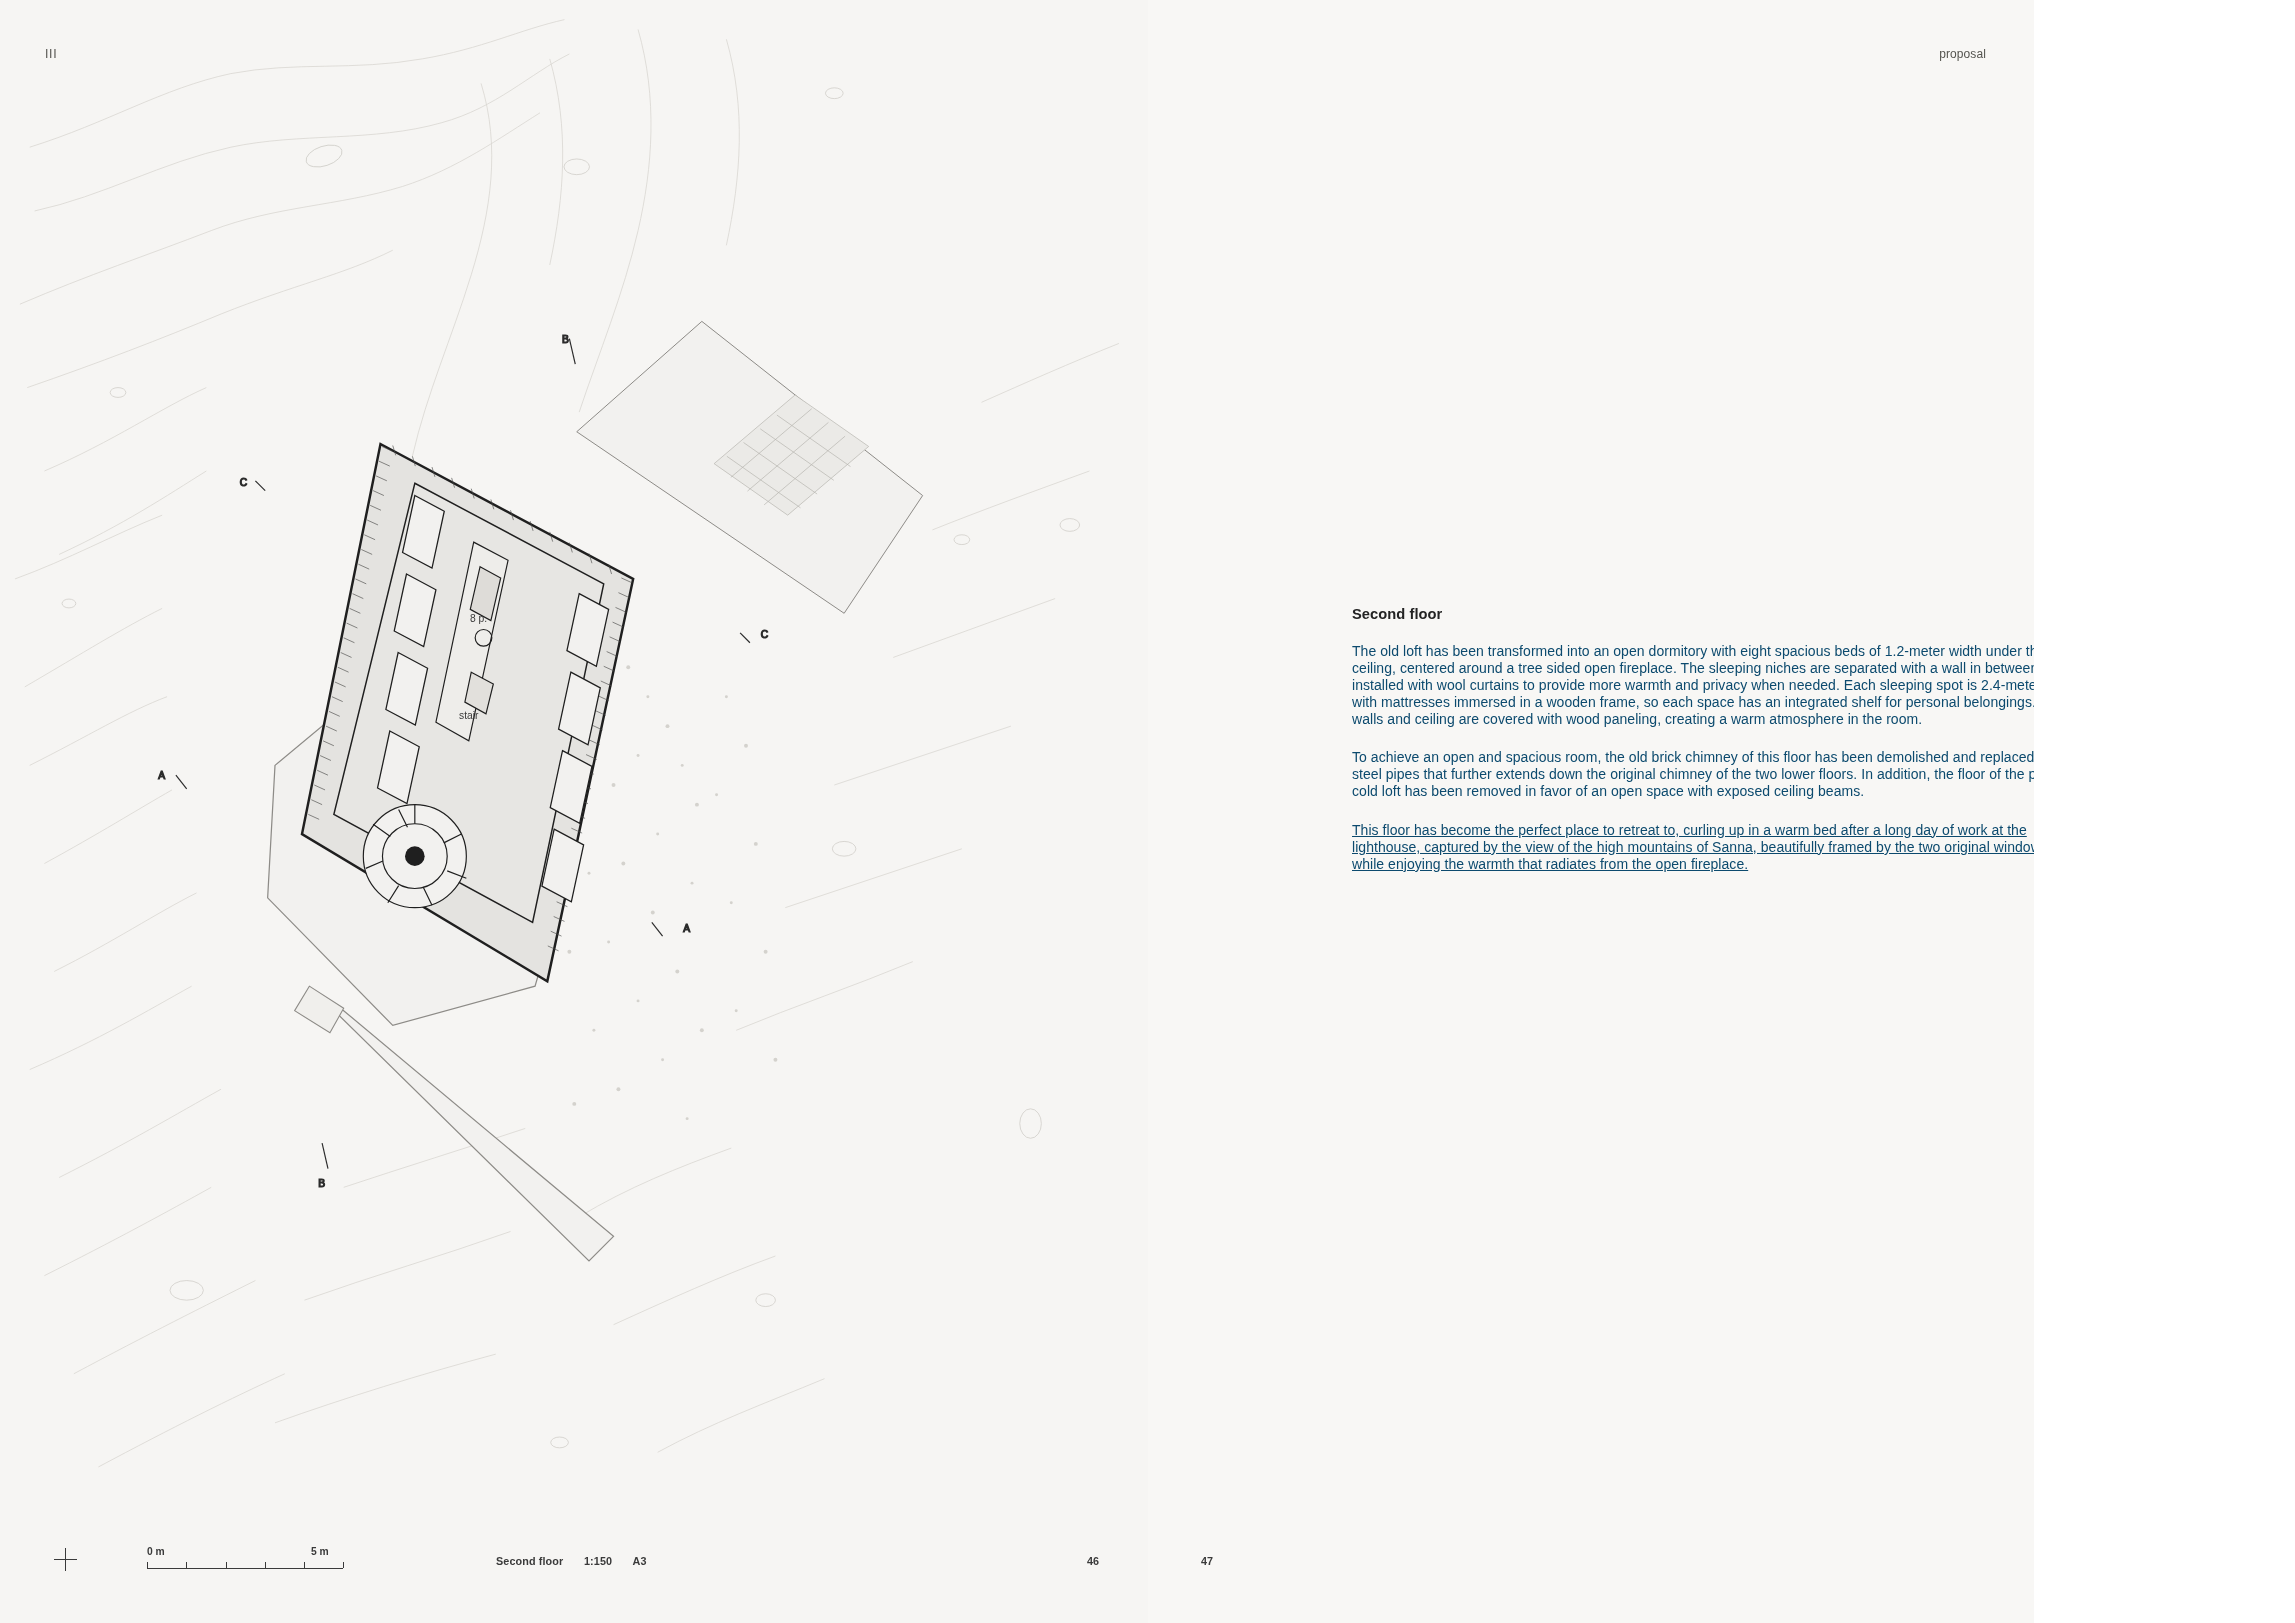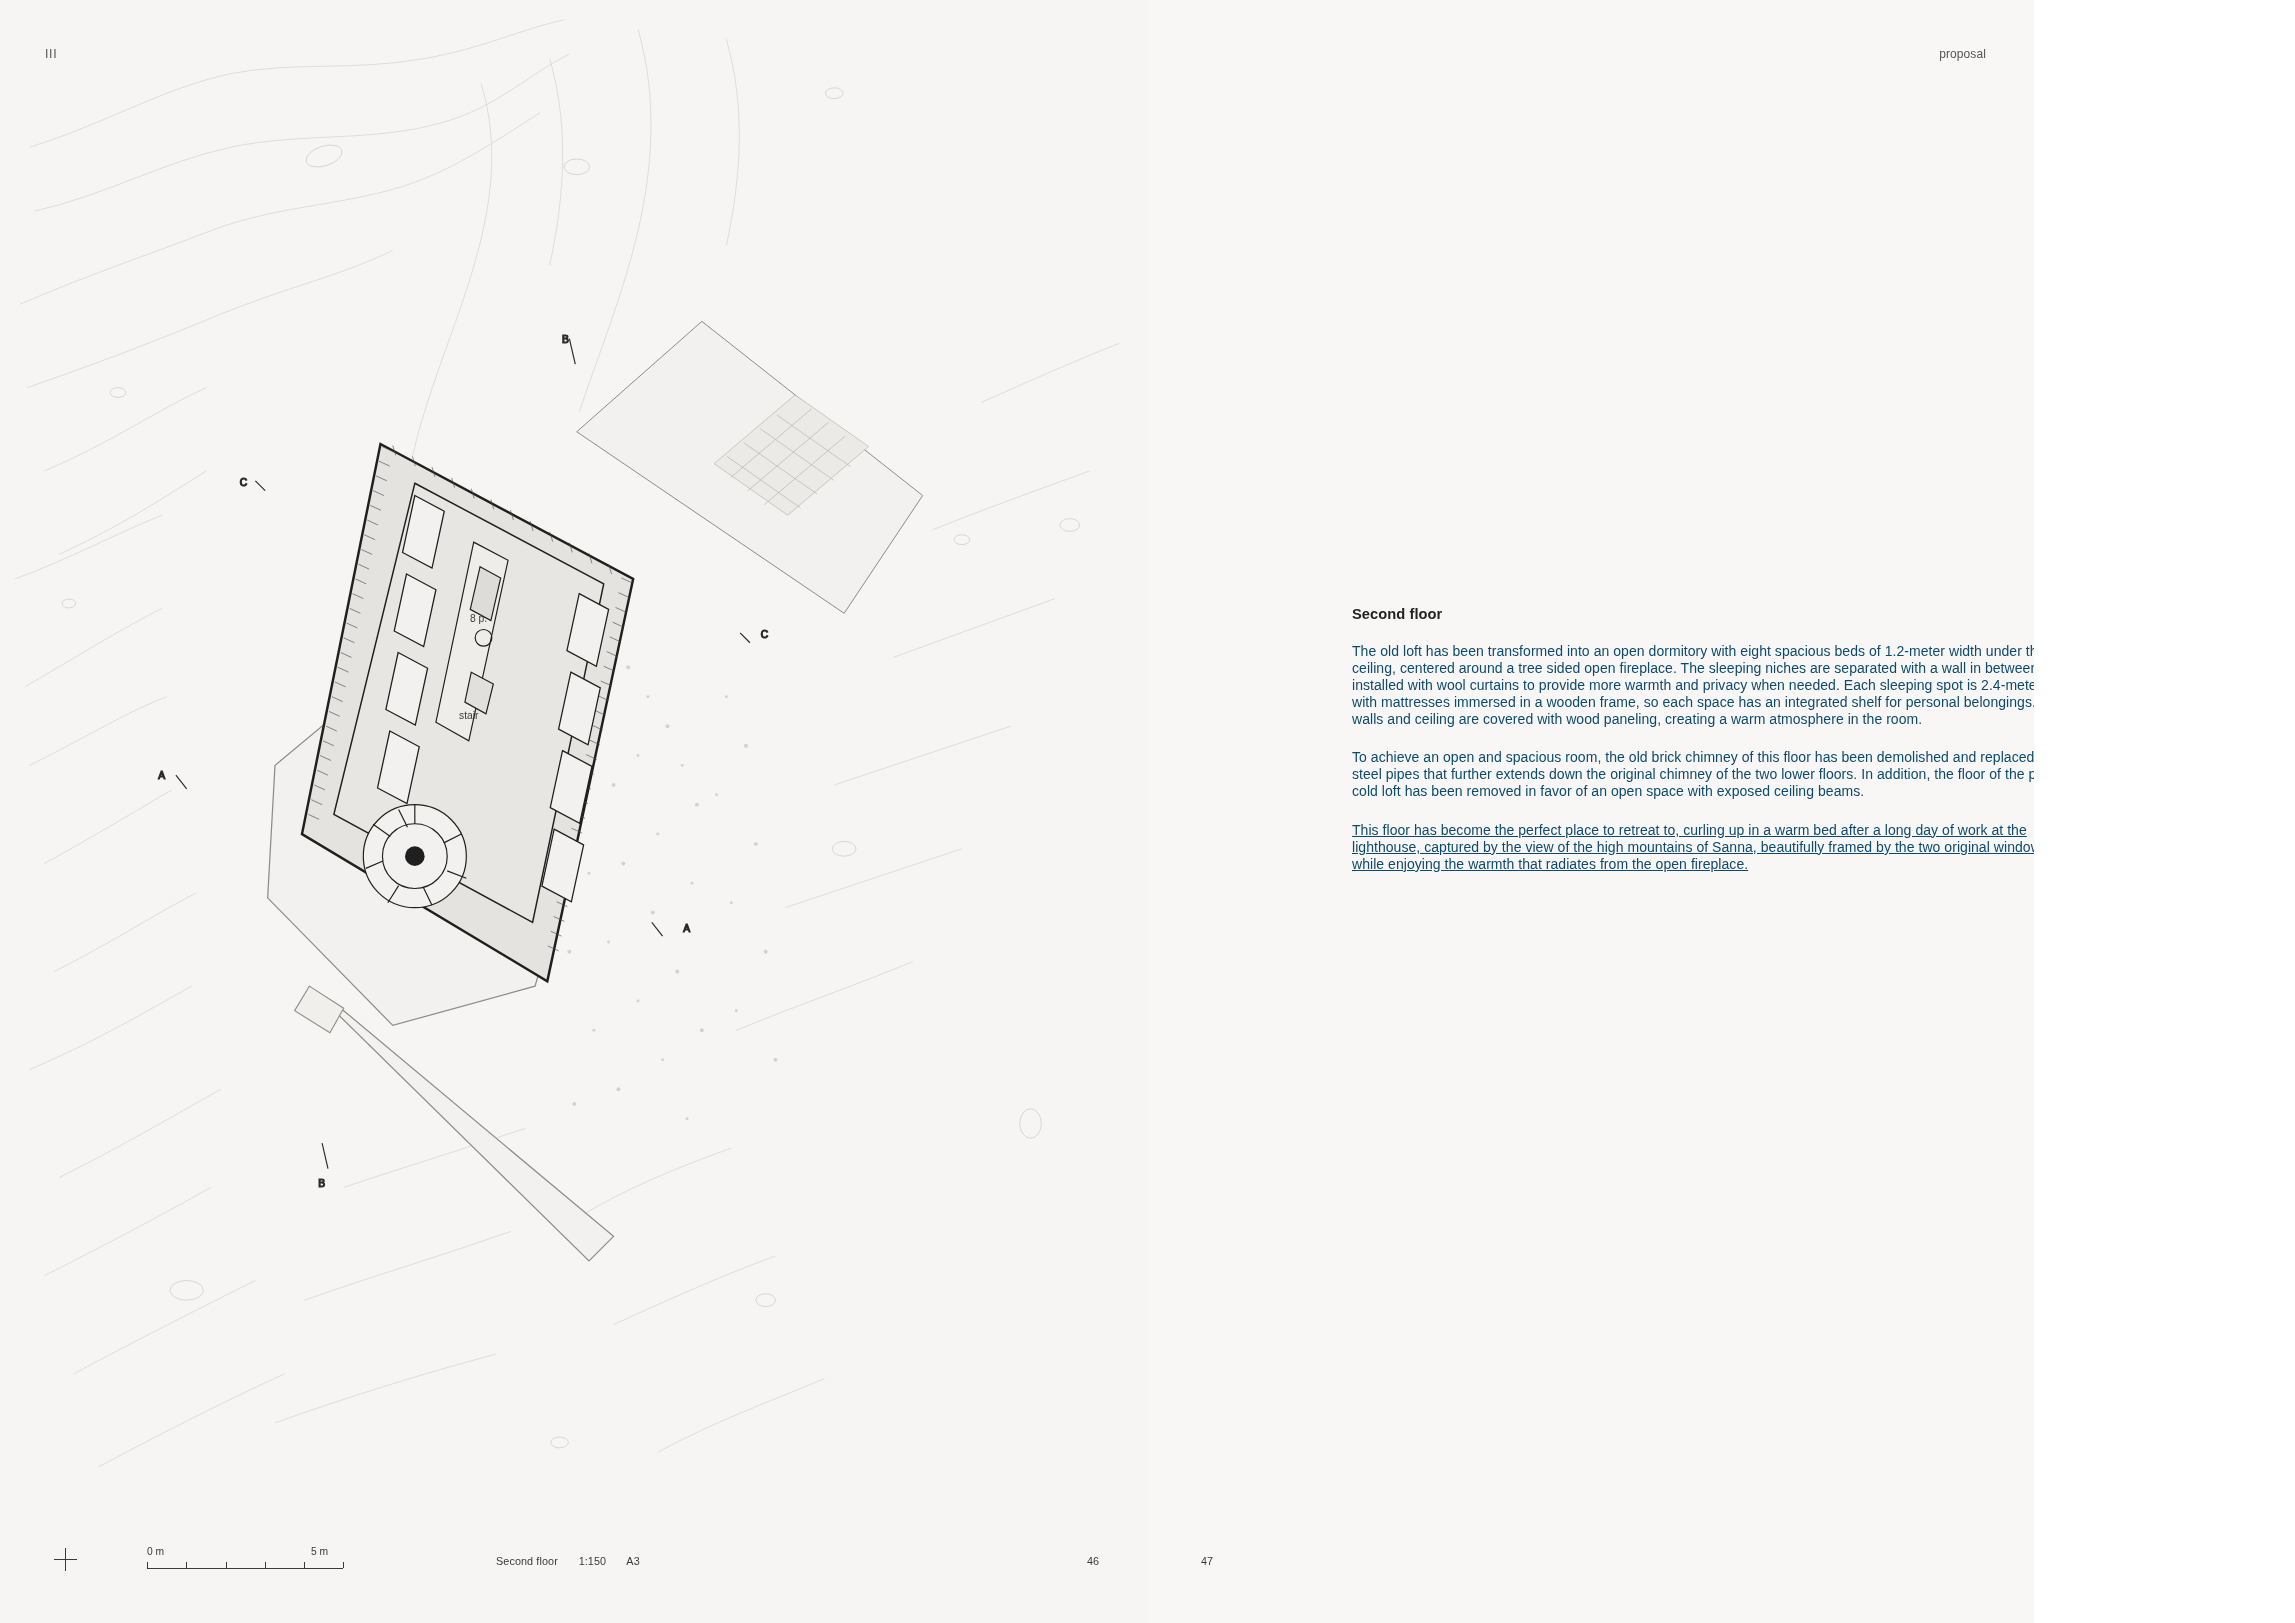--- a/index.html
+++ b/index.html
@@ -85,20 +85,21 @@
   }
   .text-col p:last-child { margin-bottom: 12px; text-decoration: underline; }
 
   
   .footer {
     position: absolute;
     left: 0;
     bottom: 0;
     width: 2295px;
     height: 88px;
+    font-weight: bold;
   }
   .scale-bar {
     position: absolute;
     left: 147px;
     bottom: 55px;
     width: 196px;
     height: 12.8px;
   }
   .scale-bar .ticks {
     position: absolute;

